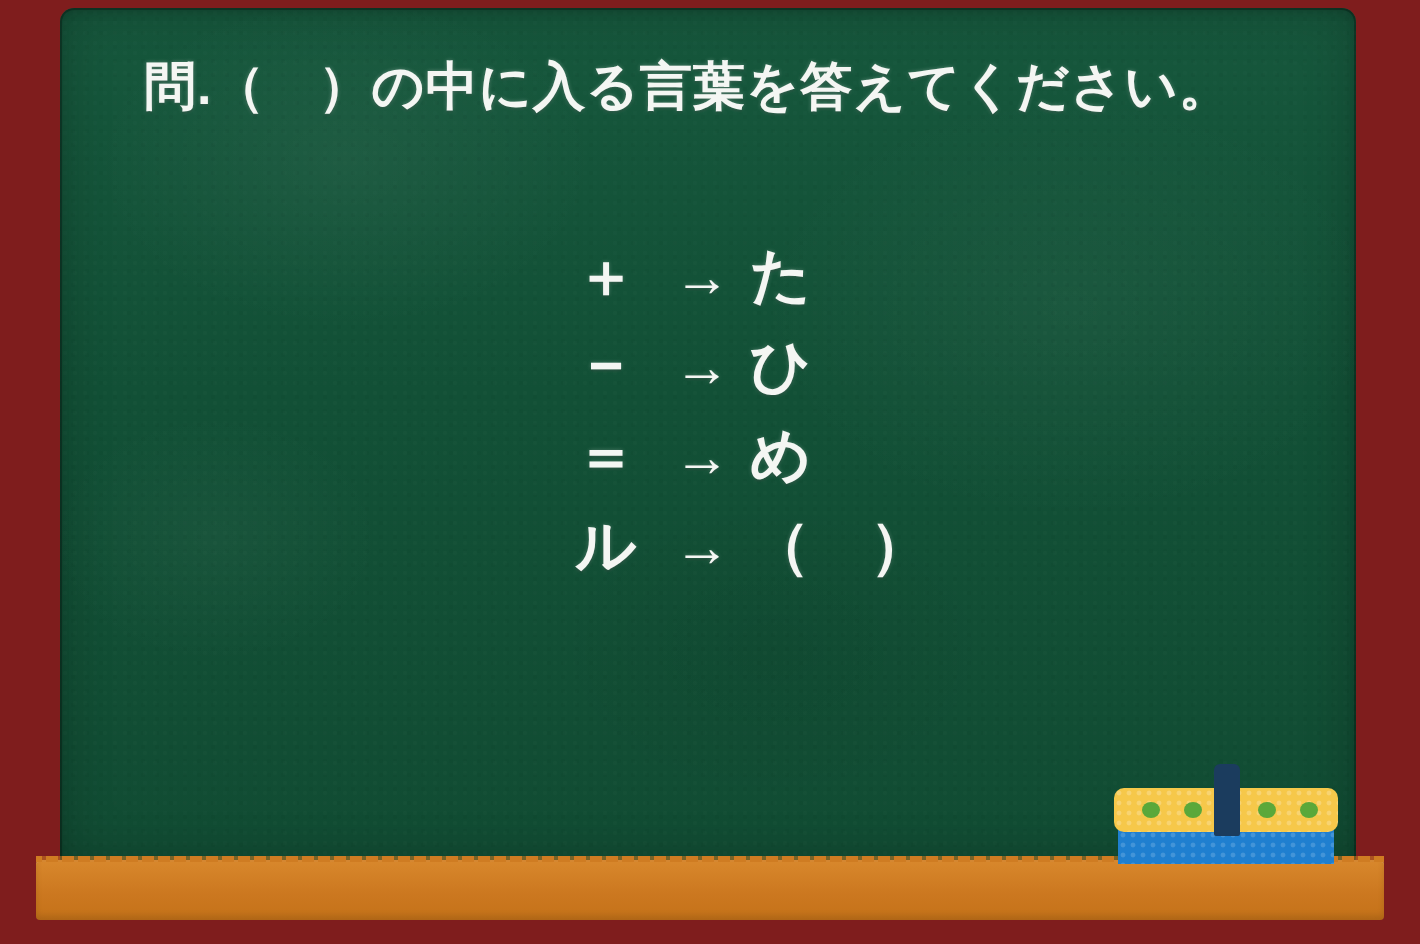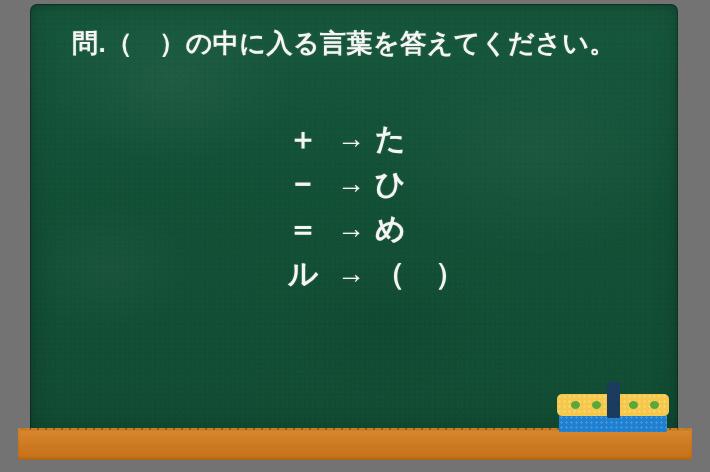--- a/index.html
+++ b/index.html
@@ -11,21 +11,21 @@
     width: 710px;
     height: 472px;
     overflow: hidden;
     font-family: "Liberation Sans", sans-serif;
   }
 
   #stage {
     position: relative;
     width: 710px;
     height: 472px;
-    background: #737373;
+    background: #7f1d1d;
   }
 
   
   .board {
     position: absolute;
     left: 30px;
     top: 4px;
     width: 648px;
     height: 428px;
     border-radius: 7px 7px 3px 3px;

